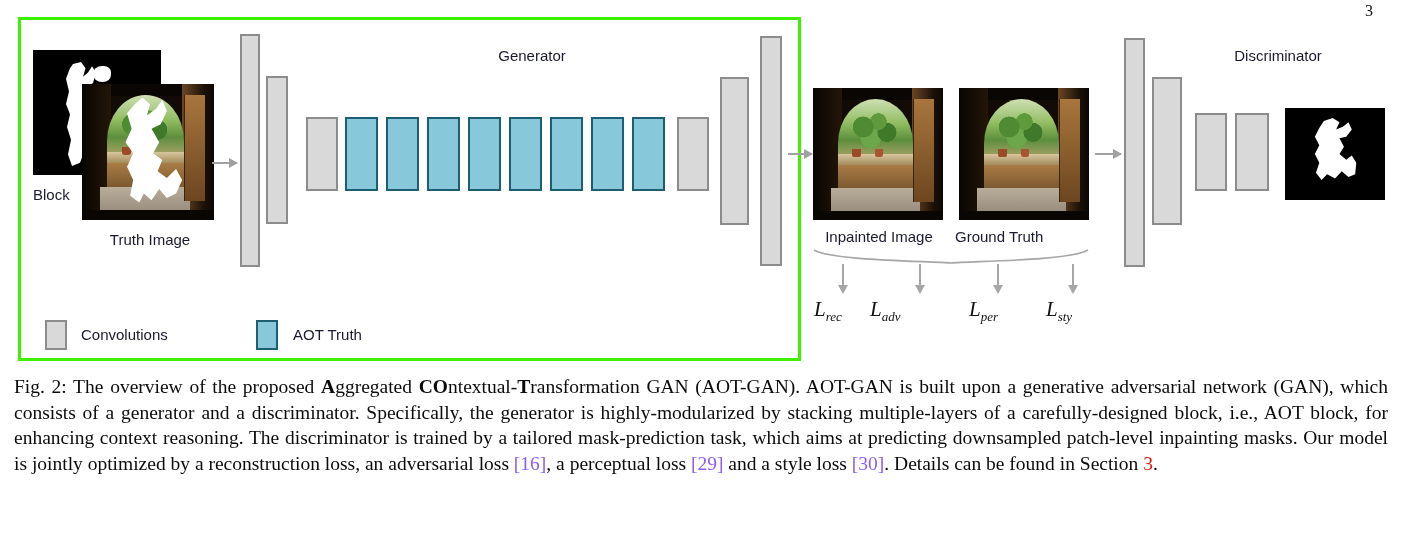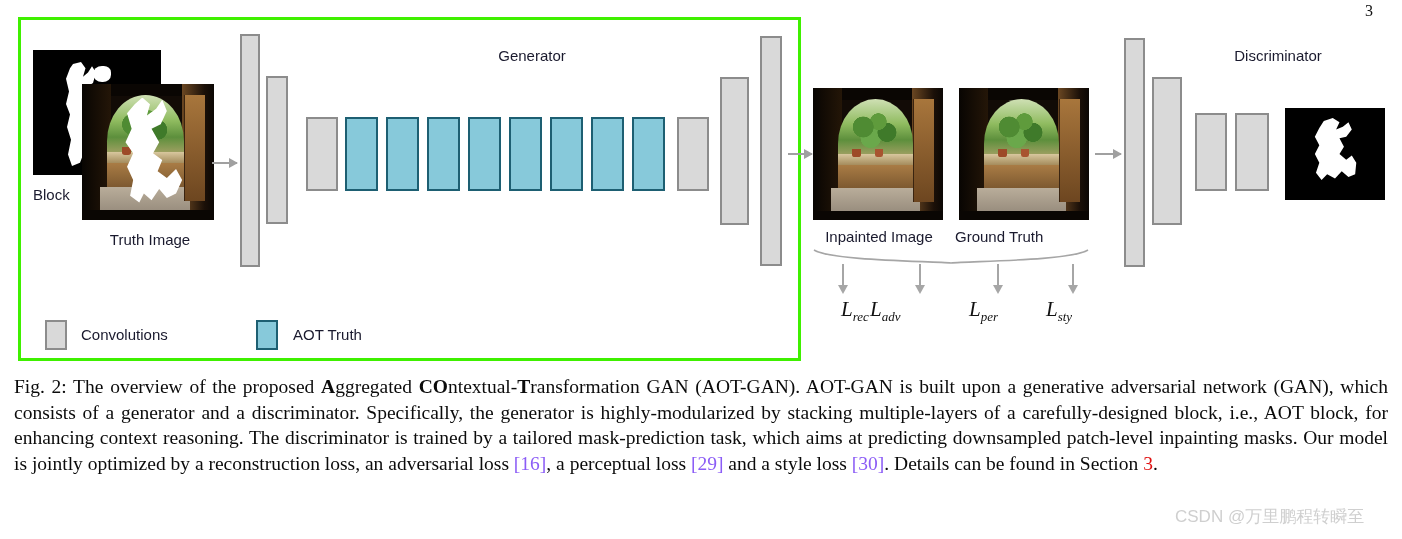--- a/index.html
+++ b/index.html
@@ -272,35 +272,34 @@
 
   <svg class="brace" viewBox="0 0 278 16" preserveAspectRatio="none">
     <path d="M2 2 C 20 13, 120 13, 139 15 C 158 13, 258 13, 276 2" fill="none" stroke="#a6a6a6" stroke-width="1.6"></path>
   </svg>
 
   <div class="down-arrow" style="left:842px;top:264px;height:22px;"></div>
   <div class="down-arrow" style="left:919px;top:264px;height:22px;"></div>
   <div class="down-arrow" style="left:997px;top:264px;height:22px;"></div>
   <div class="down-arrow" style="left:1072px;top:264px;height:22px;"></div>
 
-  <div class="loss" style="left:814px;margin-left:27px;">
+  <div class="loss" style="left:814px;">
     <span>L</span><sub>rec</sub>
   </div>
   <div class="loss" style="left:870px;">
     <span>L</span><sub>adv</sub>
   </div>
   <div class="loss" style="left:969px;">
     <span>L</span><sub>per</sub>
   </div>
   <div class="loss" style="left:1046px;">
     <span>L</span><sub>sty</sub>
   </div>
 
   <div class="legend-swatch conv" style="left:45px;top:320px;"></div>
   <div class="legend-label" style="left:81px;top:326px;">Convolutions</div>
   <div class="legend-swatch aot" style="left:256px;top:320px;"></div>
   <div class="legend-label" style="left:293px;top:326px;">AOT Truth</div>
 
   <div class="caption"><span>Fig. 2: </span><span>The overview of the proposed </span><span class="bold">A</span><span>ggregated </span><span class="bold">CO</span><span>ntextual-</span><span class="bold">T</span><span>ransformation GAN (AOT-GAN). AOT-GAN is built upon a generative adversarial network (GAN), which consists of a generator and a discriminator. Specifically, the generator is highly-modularized by stacking multiple-layers of a carefully-designed block, i.e., AOT block, for enhancing context reasoning. The discriminator is trained by a tailored mask-prediction task, which aims at predicting downsampled patch-level inpainting masks. Our model is jointly optimized by a reconstruction loss, an adversarial loss </span><span class="cite">[16]</span><span>, a perceptual loss </span><span class="cite">[29]</span><span> and a style loss </span><span class="cite">[30]</span><span>. Details can be found in Section </span><span class="sec-ref">3</span><span>.</span></div>
 
-  <div class="watermark">CSDN @万里鹏程转瞬至</div>
 
 </div>
 
 </body></html>

